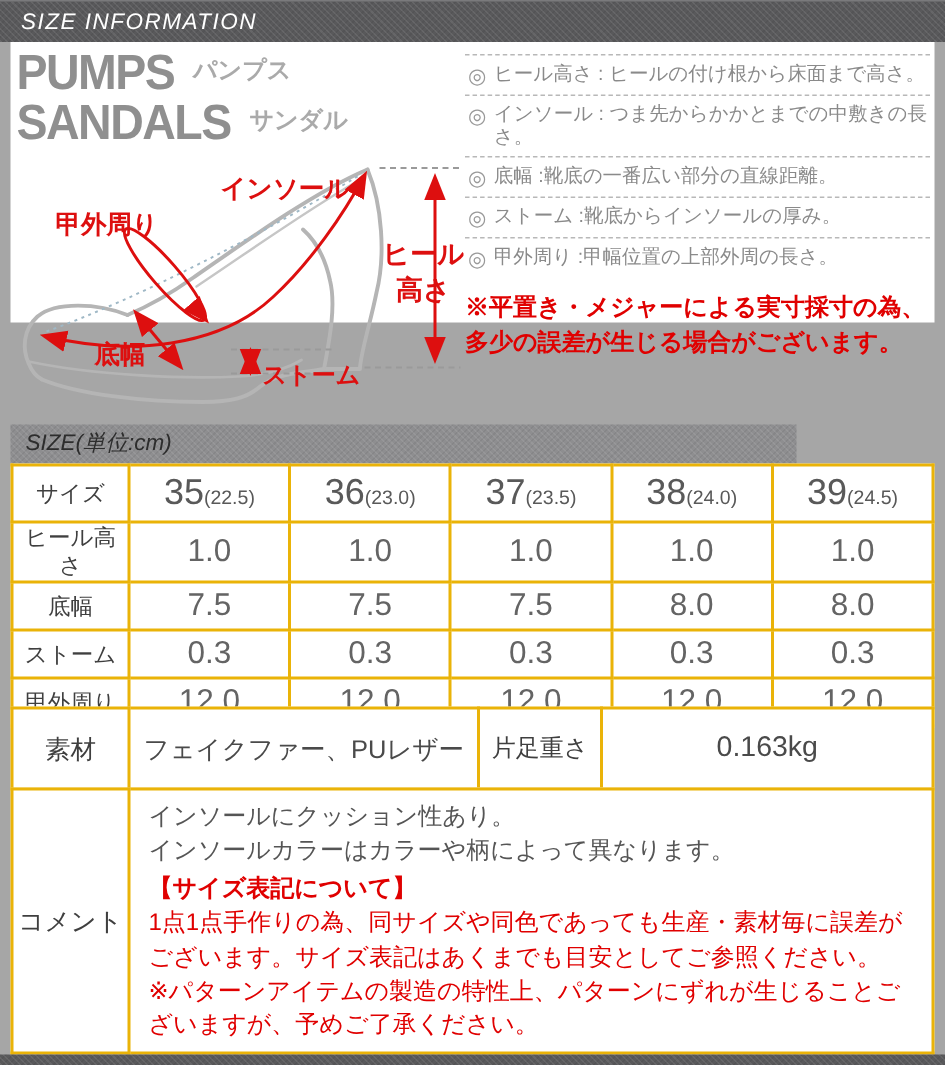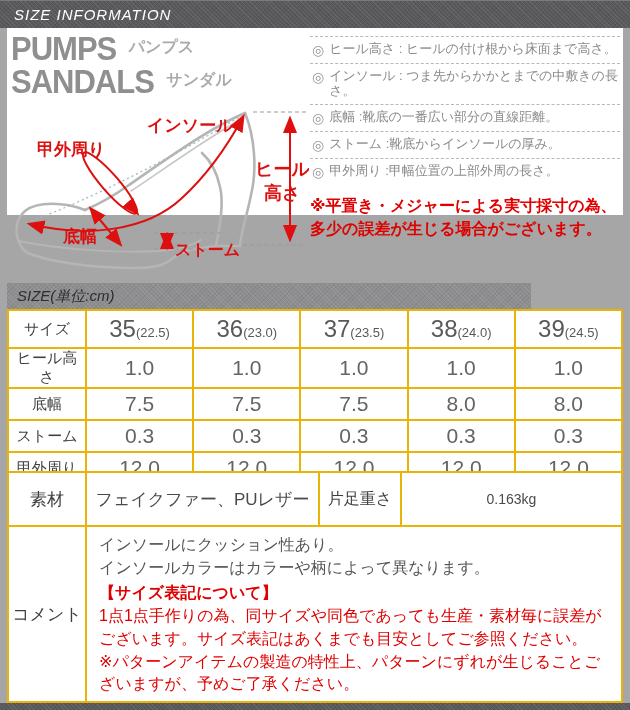--- a/index.html
+++ b/index.html
@@ -38,21 +38,21 @@
     font-size:13px;color:#8a8a8a;
   }
   .legend-item{
     border-top:1px dashed #b8b8b8;
     padding:5px 0 5px 2px;line-height:1.15;
     display:flex;align-items:flex-start;
   }
   .legend-item:last-of-type{border-bottom:1px dashed #b8b8b8;}
   .legend-bullet{font-size:14px;margin-right:5px;color:#999;flex:0 0 auto;}
   .legend-note{
-    margin-top:9px;color:#e00000;font-weight:bold;font-size:16px;line-height:1.45;
+    margin-top:9px;color:#e00000;font-weight:bold;font-size:16px;line-height:1.45;font-family:Liberation Serif, serif;
   }
   .size-bar{
     position:absolute;left:7px;top:283px;width:524px;height:26px;
     background-color:#8e8e90;color:#2d2d2d;
     font-style:italic;font-size:15px;line-height:26px;
     padding-left:10px;box-sizing:border-box;
   }
   table{border-collapse:collapse;table-layout:fixed;background:#fff;}
   .tbl{position:absolute;left:7px;width:616px;}
   .tbl td{border:2px solid #eab308;text-align:center;vertical-align:middle;padding:0;}
@@ -61,21 +61,21 @@
   .tbl-com{top:525px;}
   .row-label{font-size:15px;color:#3f3f3f;}
   .size-big{font-size:24px;color:#595959;}
   .size-small{font-size:13px;color:#595959;}
   .cell-val{font-size:21px;color:#646464;}
   .hdr-row td{height:36px;}
   .data-row td{height:30px;}
   .mat-row td{height:52px;}
   .mat-val{font-size:17px;color:#4a4a4a;}
   .mat-wlabel{font-size:16px;color:#3f3f3f;margin-top:23px;}
-  .mat-weight{font-size:14px;color:#4a4a4a;}
+  .mat-weight{font-size:19px;color:#4a4a4a;}
   .com-cell{height:174px;text-align:left !important;vertical-align:top !important;}
   .com-inner{padding:7px 10px 4px 12px;line-height:1.42;}
   .com-inner p{margin:0;font-size:16px;}
   .com-gray{color:#555555;}
   .com-red{color:#e00000;}
   .com-red-b{color:#e00000;font-weight:bold;margin-top:3px !important;}
   .bottom-bar{
     position:absolute;left:0;top:703px;width:630px;height:7px;
     background-color:#59595b;
   }

